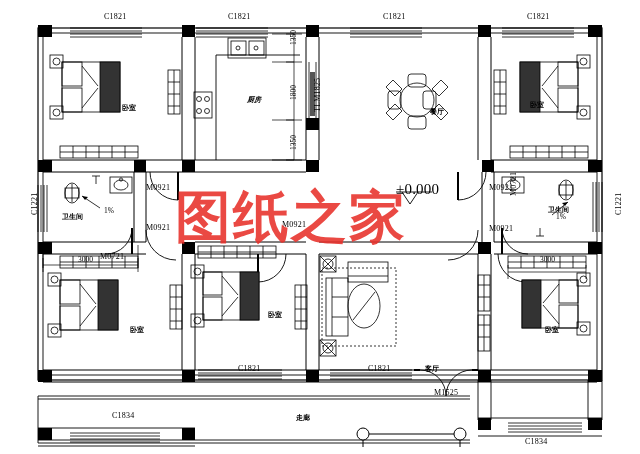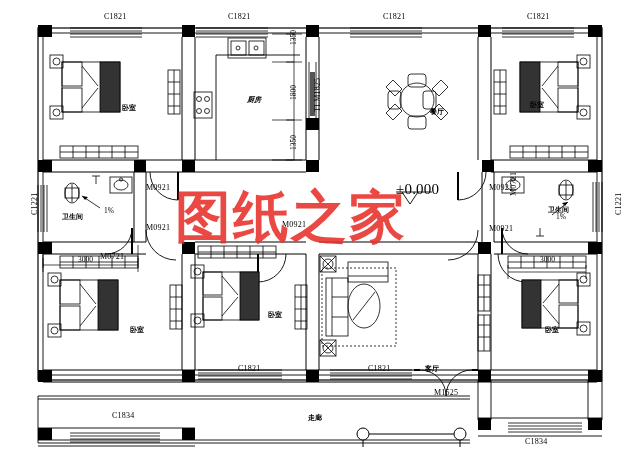--- a/index.html
+++ b/index.html
@@ -482,21 +482,21 @@
       <div class="room" style="left: 122px; top: 103px;">卧室</div>
       <div class="room" style="left: 247px; top: 95px; font-style: italic;">厨房</div>
       <div class="room" style="left: 430px; top: 107px;">餐厅</div>
       <div class="room" style="left: 530px; top: 100px;">卧室</div>
       <div class="room" style="left: 62px; top: 212px;">卫生间</div>
       <div class="room" style="left: 548px; top: 205px;">卫生间</div>
       <div class="room" style="left: 130px; top: 325px;">卧室</div>
       <div class="room" style="left: 268px; top: 310px;">卧室</div>
       <div class="room" style="left: 425px; top: 320px; margin-top: 44px;">客厅</div>
       <div class="room" style="left: 545px; top: 325px;">卧室</div>
-      <div class="room" style="left: 308px; top: 413px;">走廊</div>
+      <div class="room" style="left: 296px; top: 413px;">走廊</div>
     </div>
 <div id="window-labels">
       <div class="lbl" style="left: 104px; top: 12px;">C1821</div>
       <div class="lbl" style="left: 228px; top: 12px;">C1821</div>
       <div class="lbl" style="left: 383px; top: 12px;">C1821</div>
       <div class="lbl" style="left: 527px; top: 12px;">C1821</div>
       <div class="lbl rot" style="left: 30px; top: 215px;">C1221</div>
       <div class="lbl rot" style="left: 614px; top: 215px;">C1221</div>
       <div class="lbl" style="left: 238px; top: 364px;">C1821</div>
       <div class="lbl" style="left: 368px; top: 364px;">C1821</div>

